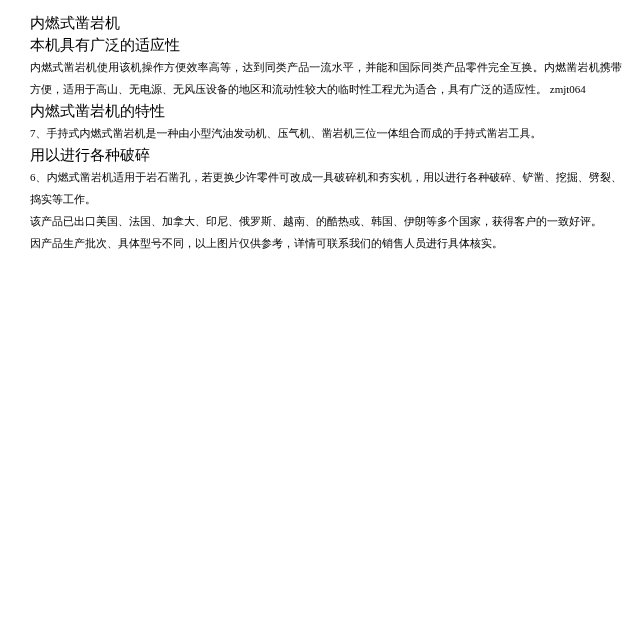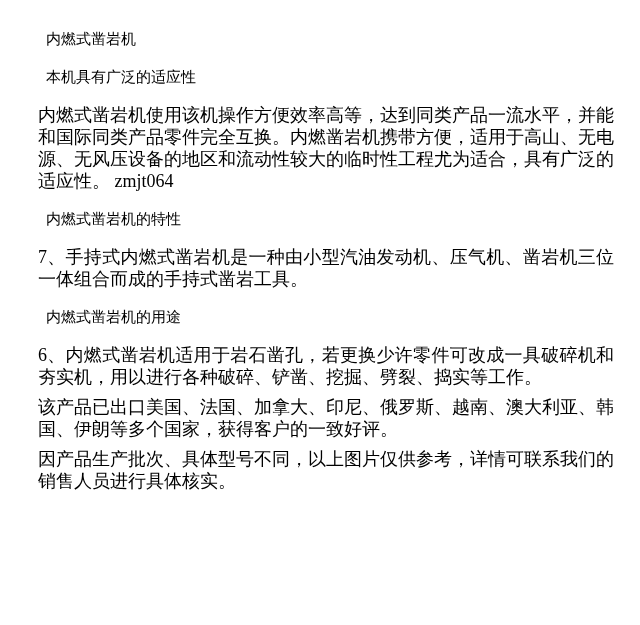--- a/index.html
+++ b/index.html
@@ -15,32 +15,32 @@
     overflow: hidden;
   }
   .page {
     width: 640px;
     height: 625px;
     box-sizing: border-box;
     padding: 12px 18px 0 30px;
     position: relative;
   }
   .doc-line {
-    font-size: 18px;
+    font-size: 11px;
     line-height: 22px;
     text-align: justify;
     text-justify: inter-ideograph;
-    margin: 8px;
+    margin: 0;
     letter-spacing: 0px;
     word-break: break-all;
   }
   .heading {
     font-size: 15px;
     line-height: 22px;
-    margin: 16px;
+    margin: 0;
     font-weight: normal;
   }
   .block {
     margin: 0 0 0 0;
   }
 </style>
 </head>
 <body>
 
 <div class="page">
@@ -51,19 +51,19 @@
     <div class="heading">本机具有广泛的适应性</div>
     <p class="doc-line">内燃式凿岩机使用该机操作方便效率高等，达到同类产品一流水平，并能和国际同类产品零件完全互换。内燃凿岩机携带方便，适用于高山、无电源、无风压设备的地区和流动性较大的临时性工程尤为适合，具有广泛的适应性。  zmjt064</p>
   </div>
 
   <div class="block">
     <div class="heading">内燃式凿岩机的特性</div>
     <p class="doc-line">7、手持式内燃式凿岩机是一种由小型汽油发动机、压气机、凿岩机三位一体组合而成的手持式凿岩工具。</p>
   </div>
 
   <div class="block">
-    <div class="heading">内燃式凿岩机的用途</div>
+    <div class="heading">用以进行各种破碎</div>
     <p class="doc-line">6、内燃式凿岩机适用于岩石凿孔，若更换少许零件可改成一具破碎机和夯实机，用以进行各种破碎、铲凿、挖掘、劈裂、捣实等工作。</p>
-    <p class="doc-line">该产品已出口美国、法国、加拿大、印尼、俄罗斯、越南、澳大利亚、韩国、伊朗等多个国家，获得客户的一致好评。</p>
+    <p class="doc-line">该产品已出口美国、法国、加拿大、印尼、俄罗斯、越南、的酷热或、韩国、伊朗等多个国家，获得客户的一致好评。</p>
     <p class="doc-line">因产品生产批次、具体型号不同，以上图片仅供参考，详情可联系我们的销售人员进行具体核实。</p>
   </div>
 
 </div>
 
 </body></html>

